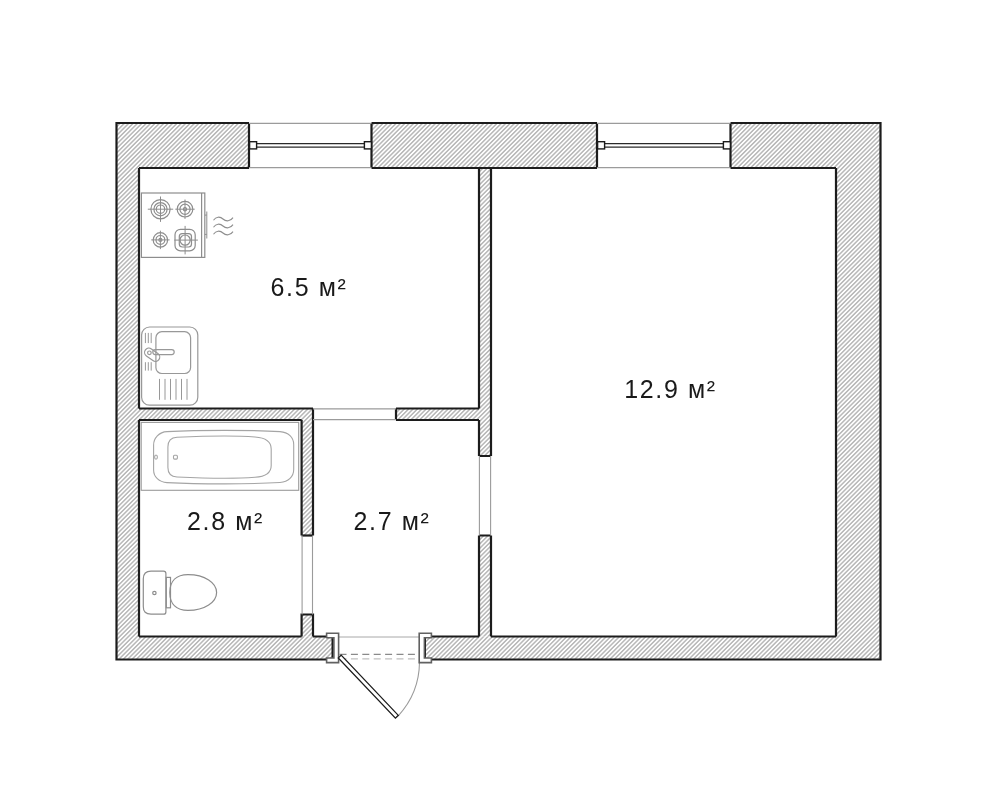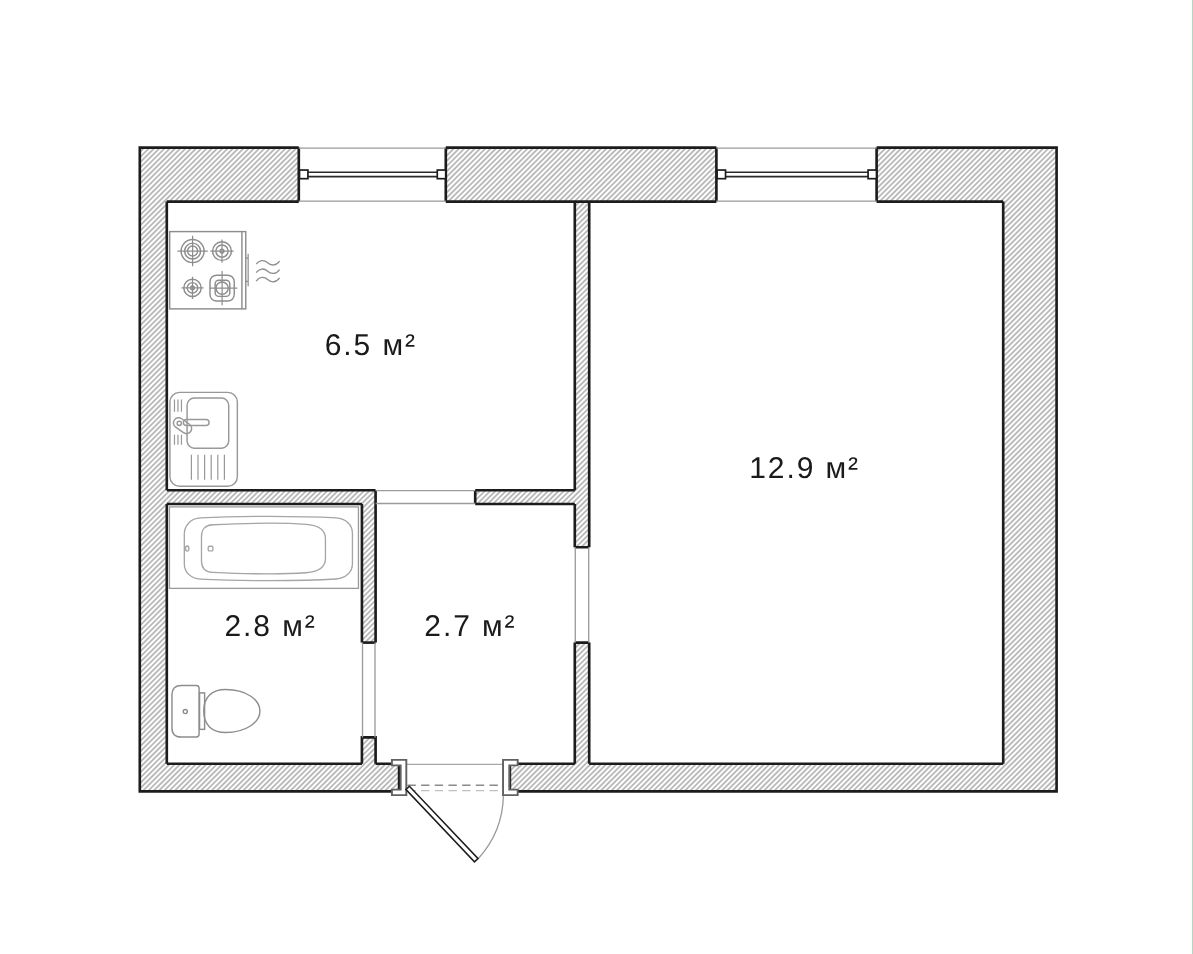--- a/index.html
+++ b/index.html
@@ -1,16 +1,16 @@
 <!DOCTYPE html>
 <html><head>
 <meta charset="utf-8">
 <style>
   html,body{margin:0;padding:0;background:#ffffff;}
-  .wrap{width:994px;height:795px;position:relative;overflow:hidden;background:#15803d;}
+  .wrap{width:994px;height:795px;position:relative;overflow:hidden;background:#f97316;}
   text{font-family:"Liberation Sans", sans-serif;fill:#1a1a1a;}
 </style>
 </head>
 <body>
 <div class="wrap">
 <svg width="994" height="795" viewBox="0 0 994 795" xmlns="http://www.w3.org/2000/svg">
 <defs>
   <pattern id="hatch" patternUnits="userSpaceOnUse" width="3.1" height="3.1" patternTransform="rotate(-45)">
     <rect x="0" y="0" width="3.1" height="3.1" fill="#ffffff"></rect>
     <line x1="-1" y1="1.55" x2="4.1" y2="1.55" stroke="#8f8f8f" stroke-width="0.95"></line>

